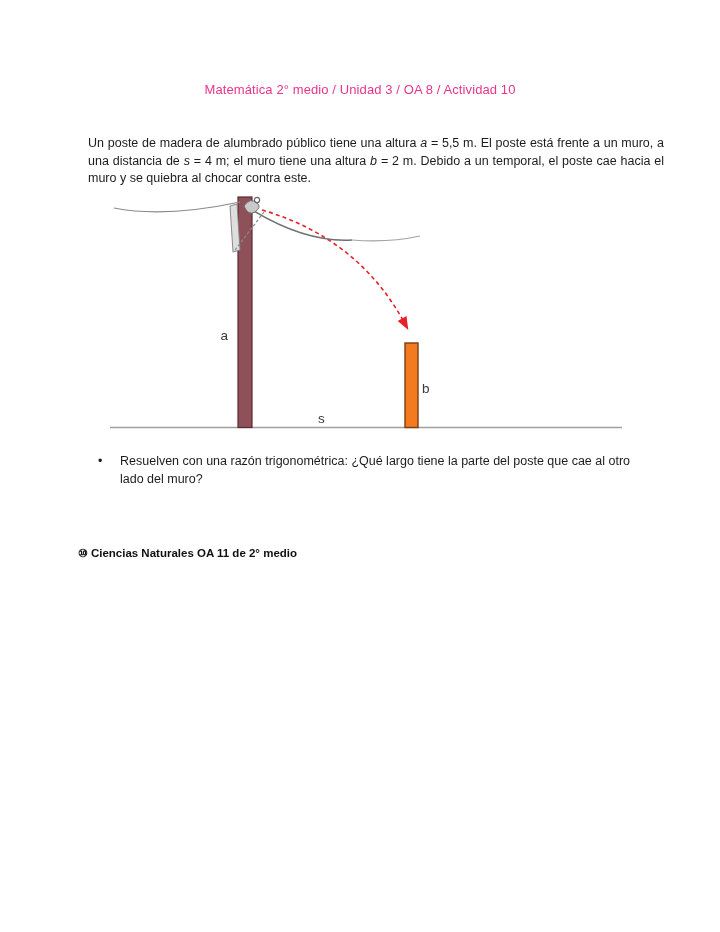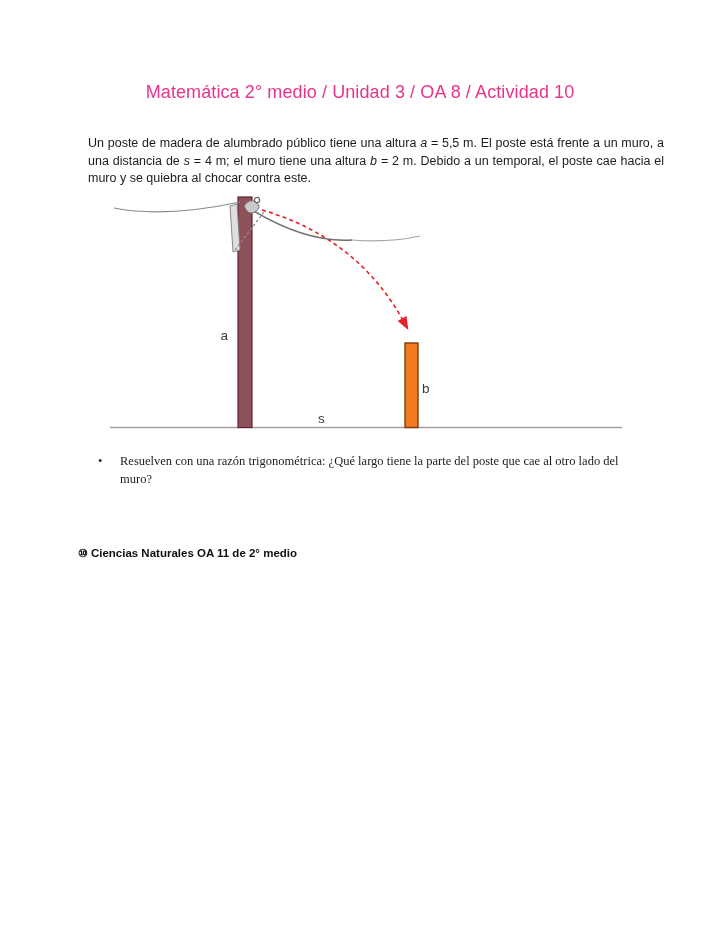--- a/index.html
+++ b/index.html
@@ -9,21 +9,21 @@
     height: 932px;
     background: #ffffff;
     font-family: "Liberation Sans", sans-serif;
     overflow: hidden;
   }
   .title {
     position: absolute;
     top: 82px; left: 0; right: 0;
     margin: 0;
     text-align: center;
-    font-size: 18px;
+    font-size: 13px;
     font-weight: 400;
     color: #e9348b;
     letter-spacing: 0.1px;
   }
   .intro {
     position: absolute;
     top: 119px; left: 72px;
     width: 576px;
     margin: 16px;
     font-size: 12.5px;
@@ -46,21 +46,21 @@
   .tasks {
     position: absolute;
     top: 453px; left: 96px;
     width: 540px;
     margin: 0; padding: 0;
     list-style: none;
     font-size: 12.5px;
     line-height: 17.5px;
     color: #1c1c1c;
   }
-  .tasks li { position: relative; padding-left: 24px; font-family: Liberation Serif, serif; }
+  .tasks li { position: relative; padding-left: 24px; }
   .tasks li + li { margin-top: 13px; }
   .tasks li::before {
     content: "•";
     position: absolute;
     left: 2px; top: 0;
     color: #1c1c1c;
   }
   .footnote {
     position: absolute;
     top: 541px; left: 72px;

